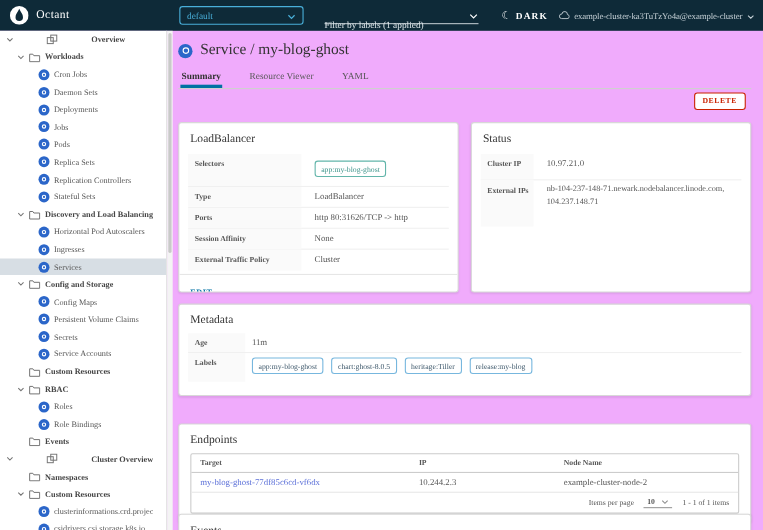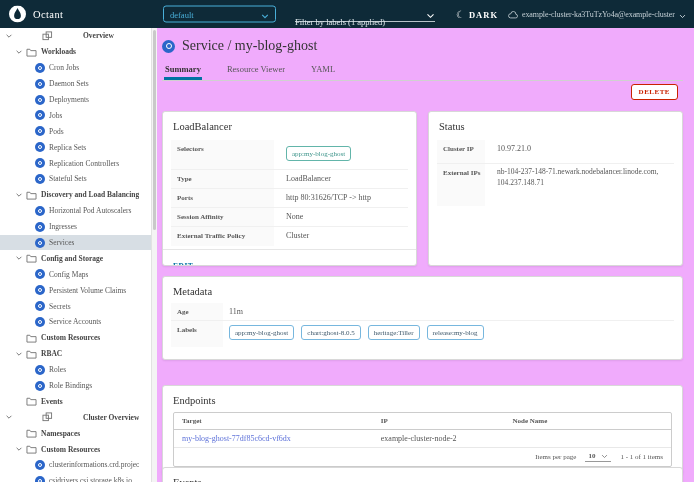--- a/index.html
+++ b/index.html
@@ -448,20 +448,21 @@
   <div class="card card-endp">
     <div class="card-title">Endpoints</div>
     <div class="tbl">
       <div class="trow thead">
         <div class="c1">Target</div>
         <div class="c2">IP</div>
         <div class="c3">Node Name</div>
       </div>
       <div class="trow tdata">
         <div class="c1"><span class="tlink">my-blog-ghost-77df85c6cd-vf6dx</span></div>
+        <div class="c2">10.244.2.3</div>
         <div class="c3">example-cluster-node-2</div>
       </div>
       <div class="tfoot">
         <span>Items per page</span>
         <span class="pp-select">
           <span>10</span>
           <svg class="caret-dn" width="7" height="5" viewBox="0 0 10 7">
               <path d="M1.5 1.5 L5 5 L8.5 1.5" fill="none" stroke="#8c8c8c" stroke-width="1.4"></path>
             </svg>
         </span>

